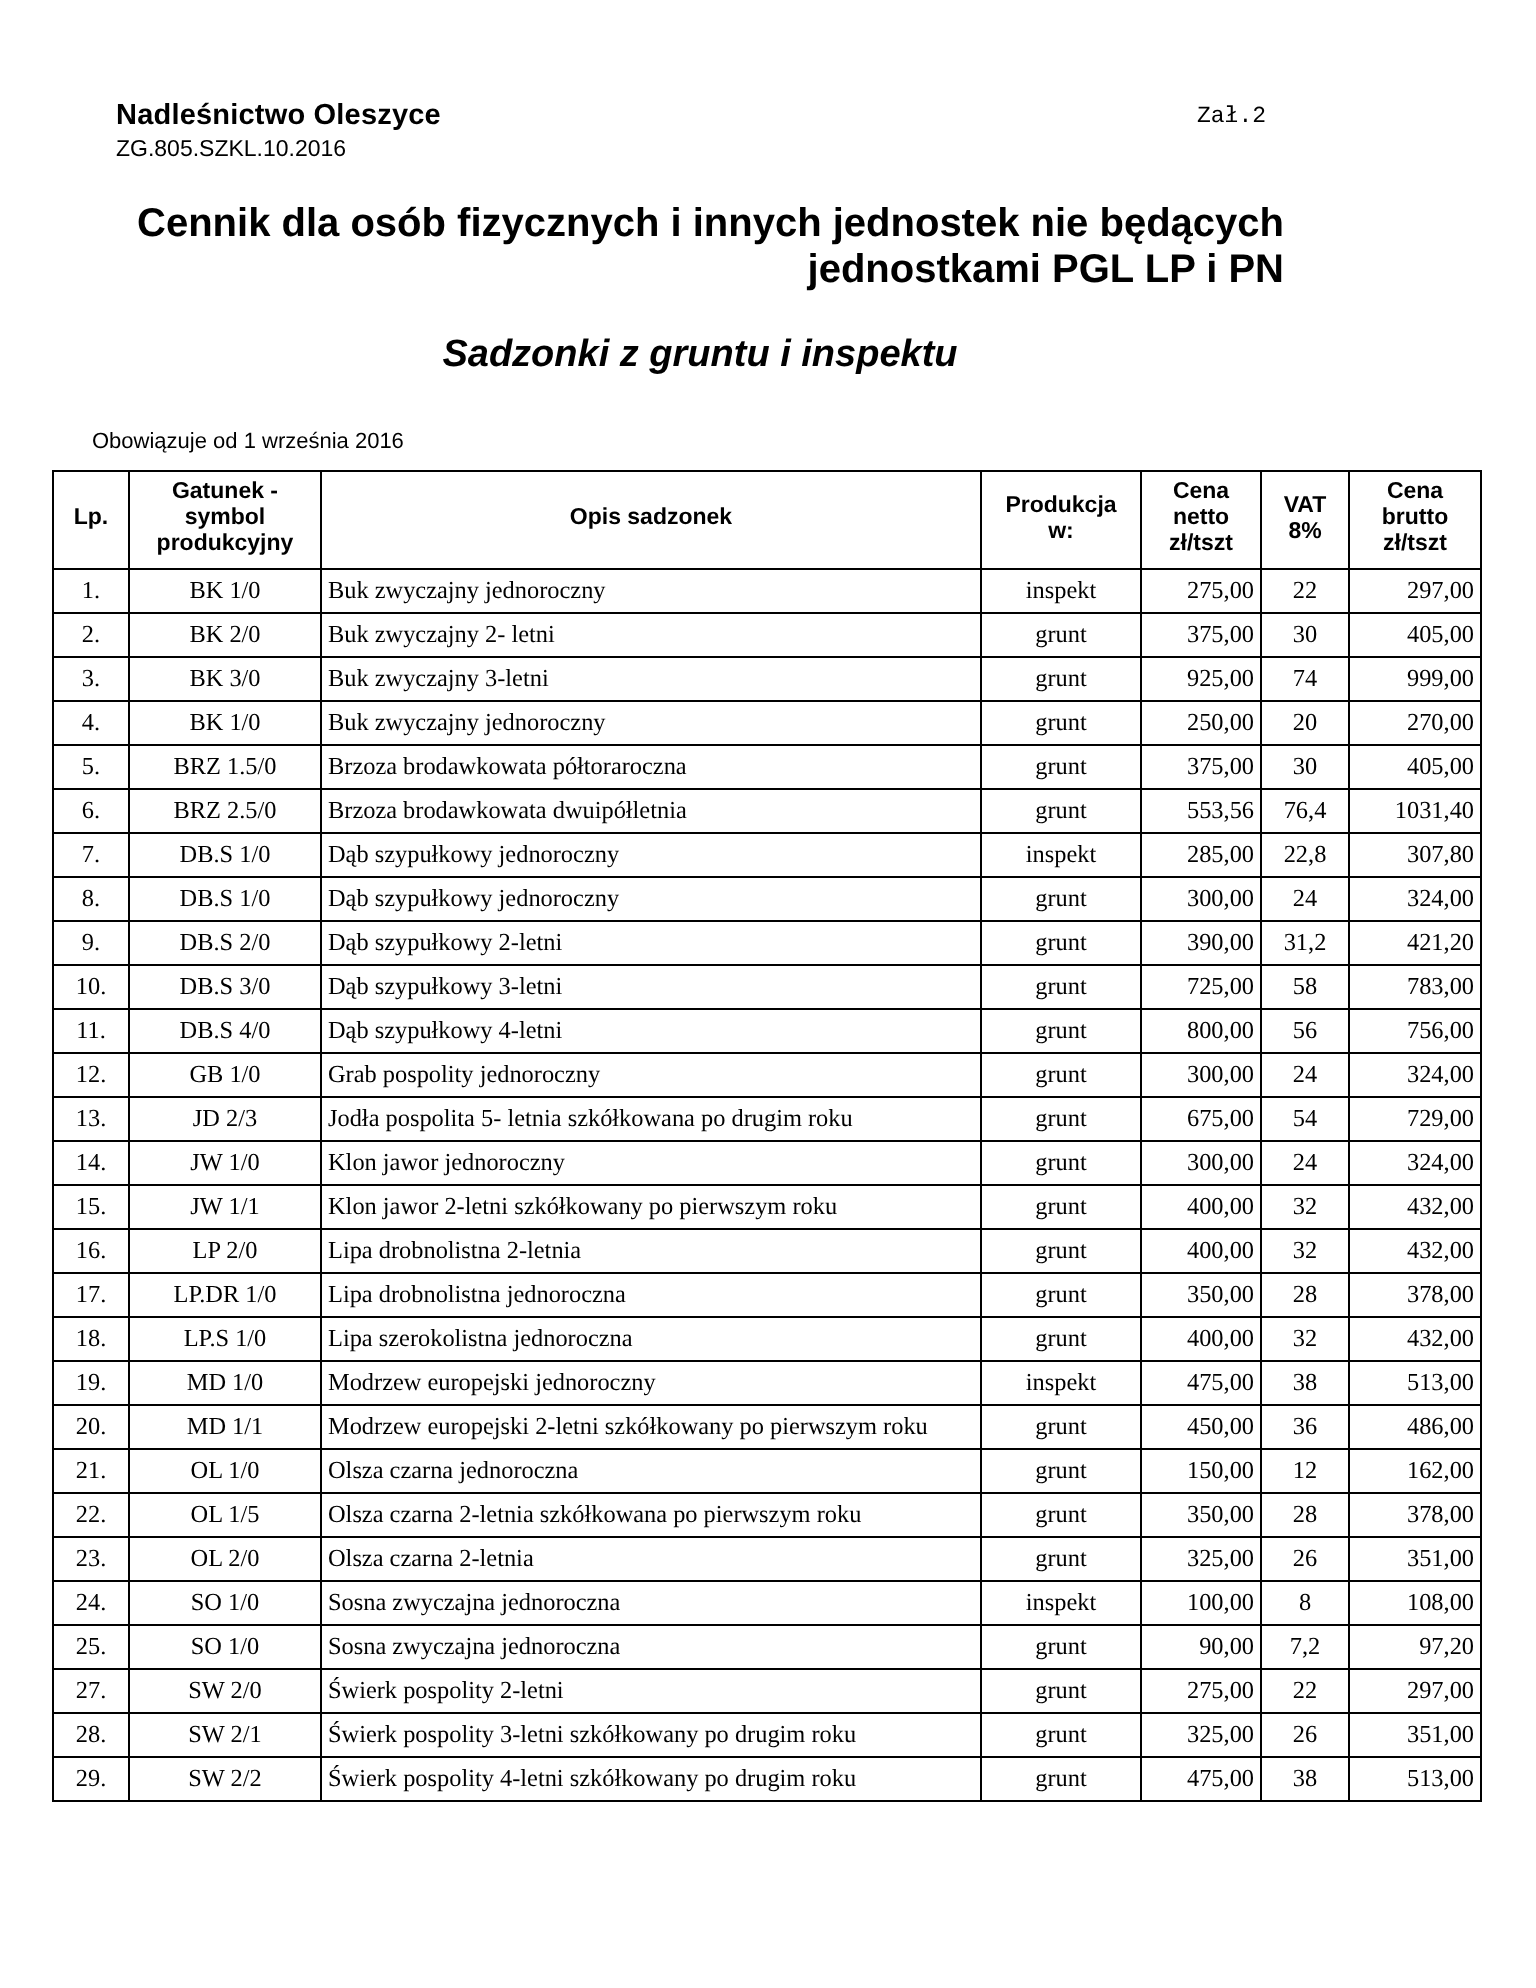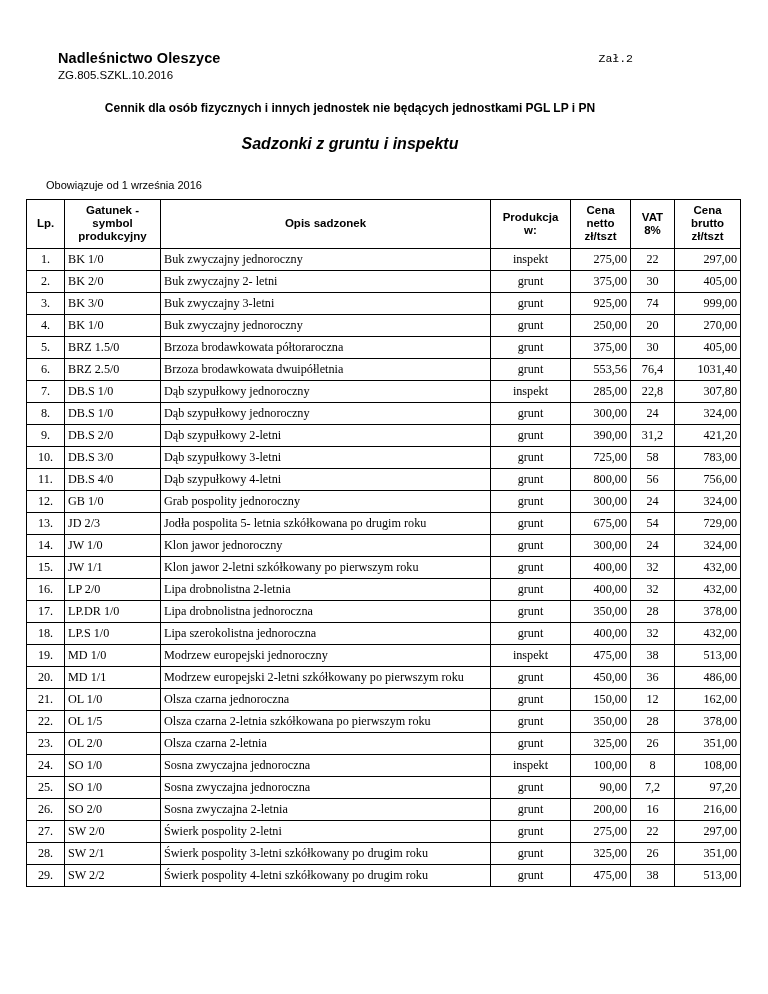--- a/index.html
+++ b/index.html
@@ -39,30 +39,30 @@
   }
   .attachment {
     font-family: Liberation Mono, monospace;
     font-size: 11.5px;
     margin-right: 29px;
     padding-top: 2px;
   }
   .title-main {
     font-family: "Liberation Sans", sans-serif;
     font-weight: bold;
-    font-size: 12px;
-    text-align: center;
+    font-size: 20px;
+    text-align: right;
     margin-top: 20px;
     padding-right: 20px;
   }
   .title-sub {
     font-family: "Liberation Sans", sans-serif;
     font-weight: bold;
     font-style: italic;
-    font-size: 16px;
+    font-size: 19px;
     text-align: center;
     margin-top: 20px;
     padding-right: 20px;
   }
   .valid-from {
     font-family: "Liberation Sans", sans-serif;
     font-size: 11px;
     margin-top: 26px;
     margin-left: -12px;
   }
@@ -90,21 +90,21 @@
   }
   col.c-lp { width: 38px; }
   col.c-sym { width: 96px; }
   col.c-desc { width: 330px; }
   col.c-prod { width: 80px; }
   col.c-net { width: 60px; }
   col.c-vat { width: 44px; }
   col.c-gross { width: 66px; }
 
   td.lp { text-align: center; font-size: 12.5px; }
-  td.sym { font-size: 12.5px; vertical-align: top; padding-top: 1px;}
+  td.sym { text-align: center; font-size: 12.5px; vertical-align: top; padding-top: 1px;}
   td.desc { text-align: left; padding-left: 5px; font-size: 12.5px; line-height: 1.2; }
   td.prod { text-align: center; font-size: 12.5px; }
   td.net { text-align: right; padding-right: 8px; font-size: 12.5px; }
   td.vat { text-align: center; font-size: 12.5px; vertical-align: bottom; padding-bottom: 0px;}
   td.gross { text-align: right; padding-right: 8px; font-size: 12.5px; }
   tr.r { height: 22px; }
 </style>
 </head>
 <body>
 
@@ -386,29 +386,20 @@
         <tr class="r">
           <td class="lp">25.</td>
           <td class="sym">SO 1/0</td>
           <td class="desc">Sosna zwyczajna jednoroczna</td>
           <td class="prod">grunt</td>
           <td class="net">90,00</td>
           <td class="vat">7,2</td>
           <td class="gross">97,20</td>
         </tr>
         <tr class="r">
-          <td class="lp">26.</td>
-          <td class="sym">SO 2/0</td>
-          <td class="desc">Sosna zwyczajna 2-letnia</td>
-          <td class="prod">grunt</td>
-          <td class="net">200,00</td>
-          <td class="vat">16</td>
-          <td class="gross">216,00</td>
-        </tr>
-        <tr class="r">
           <td class="lp">27.</td>
           <td class="sym">SW 2/0</td>
           <td class="desc">Świerk pospolity 2-letni</td>
           <td class="prod">grunt</td>
           <td class="net">275,00</td>
           <td class="vat">22</td>
           <td class="gross">297,00</td>
         </tr>
         <tr class="r">
           <td class="lp">28.</td>

